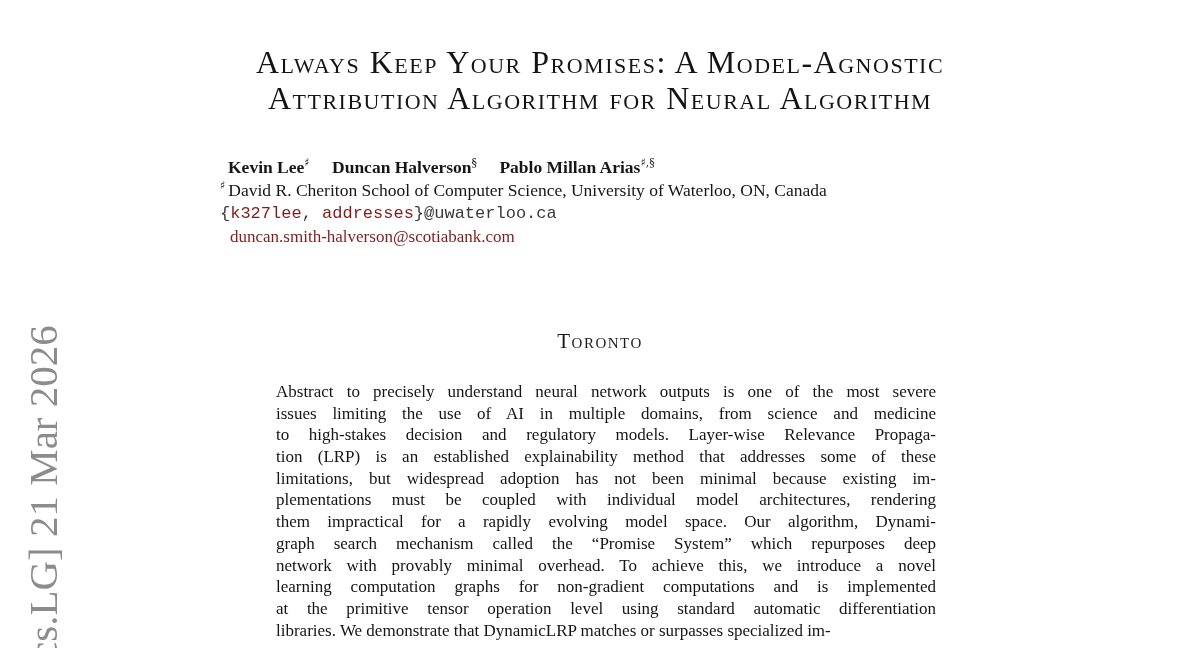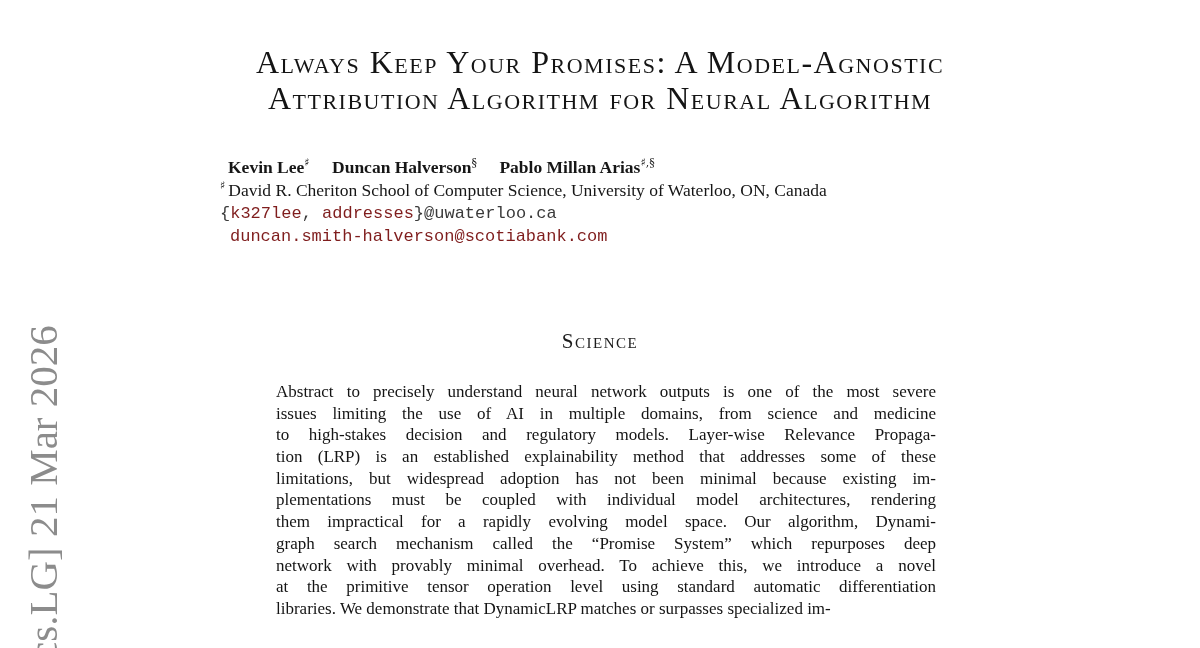--- a/index.html
+++ b/index.html
@@ -63,21 +63,21 @@
     font-weight: normal;
   }
   .affil sup.mark { margin-right: 3px; }
   .email {
     font-family: "Liberation Mono", "DejaVu Sans Mono", monospace;
     font-size: 17px;
     color: #3a3a3a;
     letter-spacing: 0px;
   }
   .email .link { color: #7f1d1d; text-decoration: none; }
-  .email.second { padding-left: 10px; }
+  .email.second { padding-left: 10px; font-family: Liberation Serif, serif; }
 
   
   .abstract-heading {
     position: absolute;
     top: 329px;
     left: 0;
     width: 1200px;
     text-align: center;
     font-variant: small-caps;
     font-size: 21px;
@@ -125,29 +125,30 @@
       <sup class="mark">♯</sup><span>David R. Cheriton School of Computer Science, University of Waterloo, ON, Canada</span>
     </div>
 
 
     <div class="row email"><span>{</span><a href="#" class="link">k327lee</a><span>, </span><a href="#" class="link">addresses</a><span>}@uwaterloo.ca</span></div>
 
     <div class="row email second"><a href="#" class="link">duncan.smith-halverson@scotiabank.com</a></div>
 
   </div>
 
-  <div class="abstract-heading">Science</div>
+  <div class="abstract-heading">Toronto</div>
 
   <div class="abstract">
     <div class="aline">Abstract to precisely understand neural network outputs is one of the most severe</div>
     <div class="aline">issues limiting the use of AI in multiple domains, from science and medicine</div>
     <div class="aline">to high-stakes decision and regulatory models.  Layer-wise Relevance Propaga-</div>
     <div class="aline">tion (LRP) is an established explainability method that addresses some of these</div>
     <div class="aline">limitations, but widespread adoption has not been minimal because existing im-</div>
     <div class="aline">plementations must be coupled with individual model architectures, rendering</div>
     <div class="aline">them impractical for a rapidly evolving model space.  Our algorithm, Dynami-</div>
     <div class="aline">graph search mechanism called the “Promise System” which repurposes deep</div>
     <div class="aline">network with provably minimal overhead. To achieve this, we introduce a novel</div>
+    <div class="aline">learning computation graphs for non-gradient computations and is implemented</div>
     <div class="aline">at the primitive tensor operation level using standard automatic differentiation</div>
     <div class="aline last">libraries. We demonstrate that DynamicLRP matches or surpasses specialized im-</div>
   </div>
 
 </div>
 
 </body></html>

